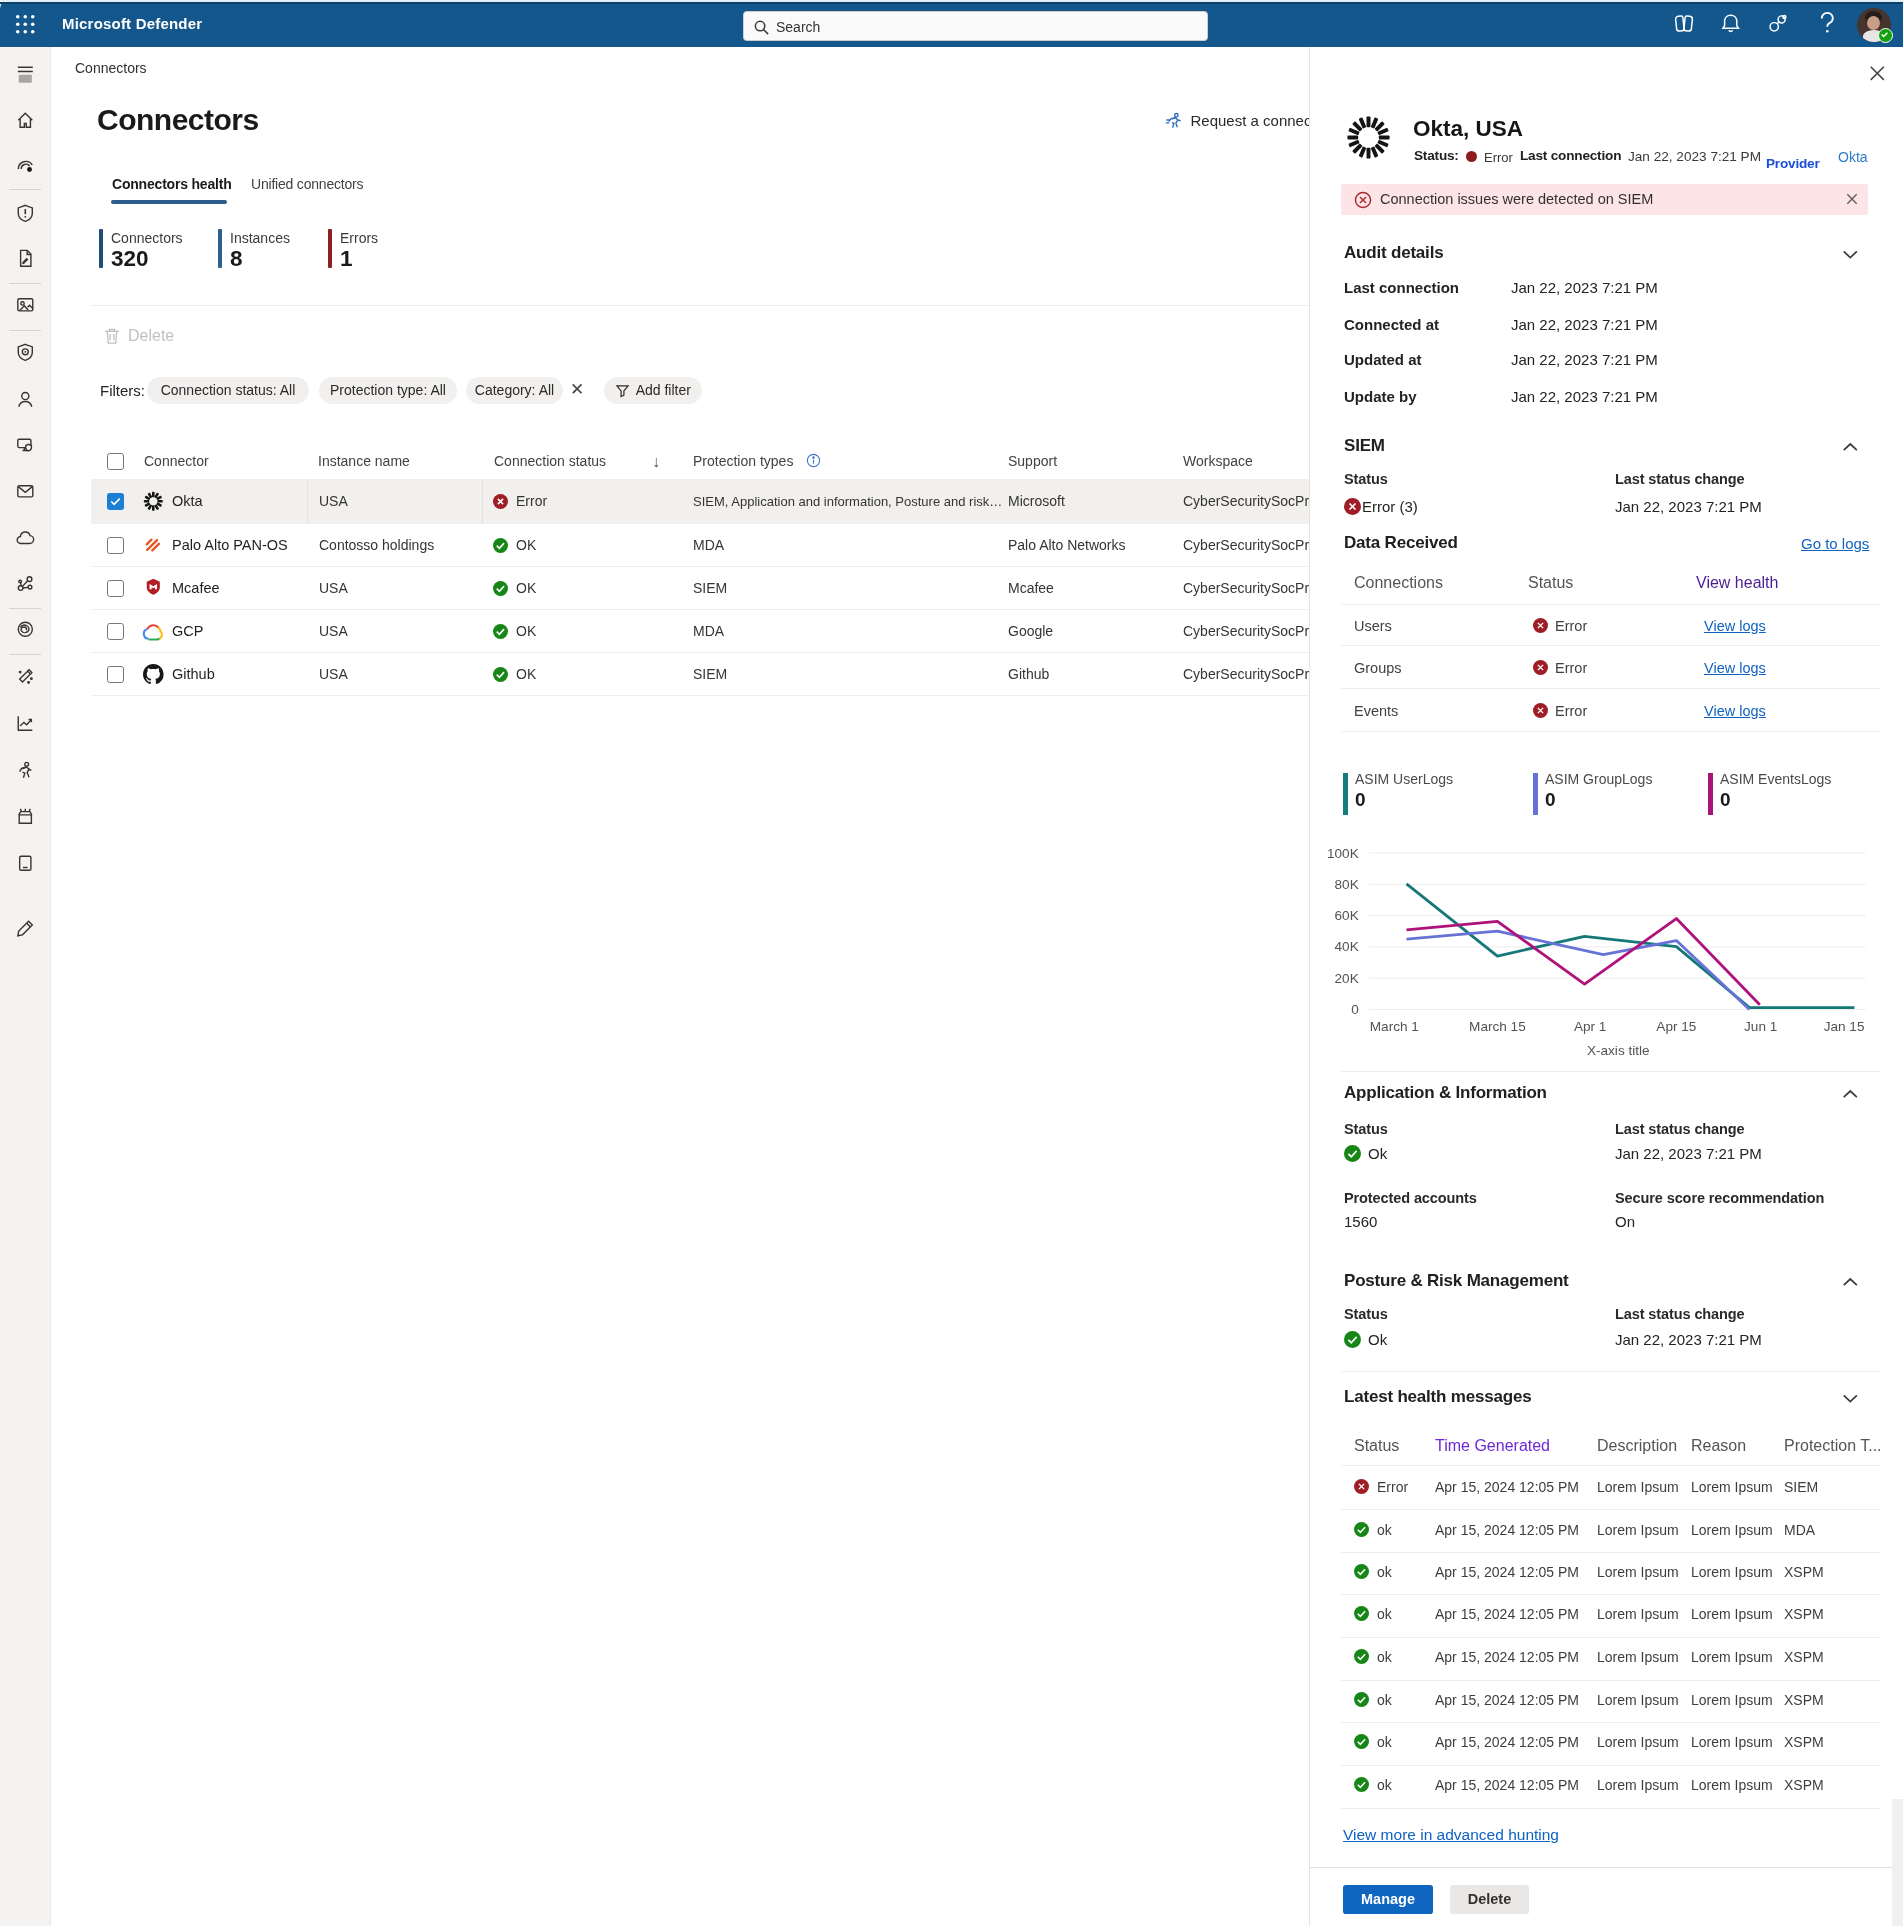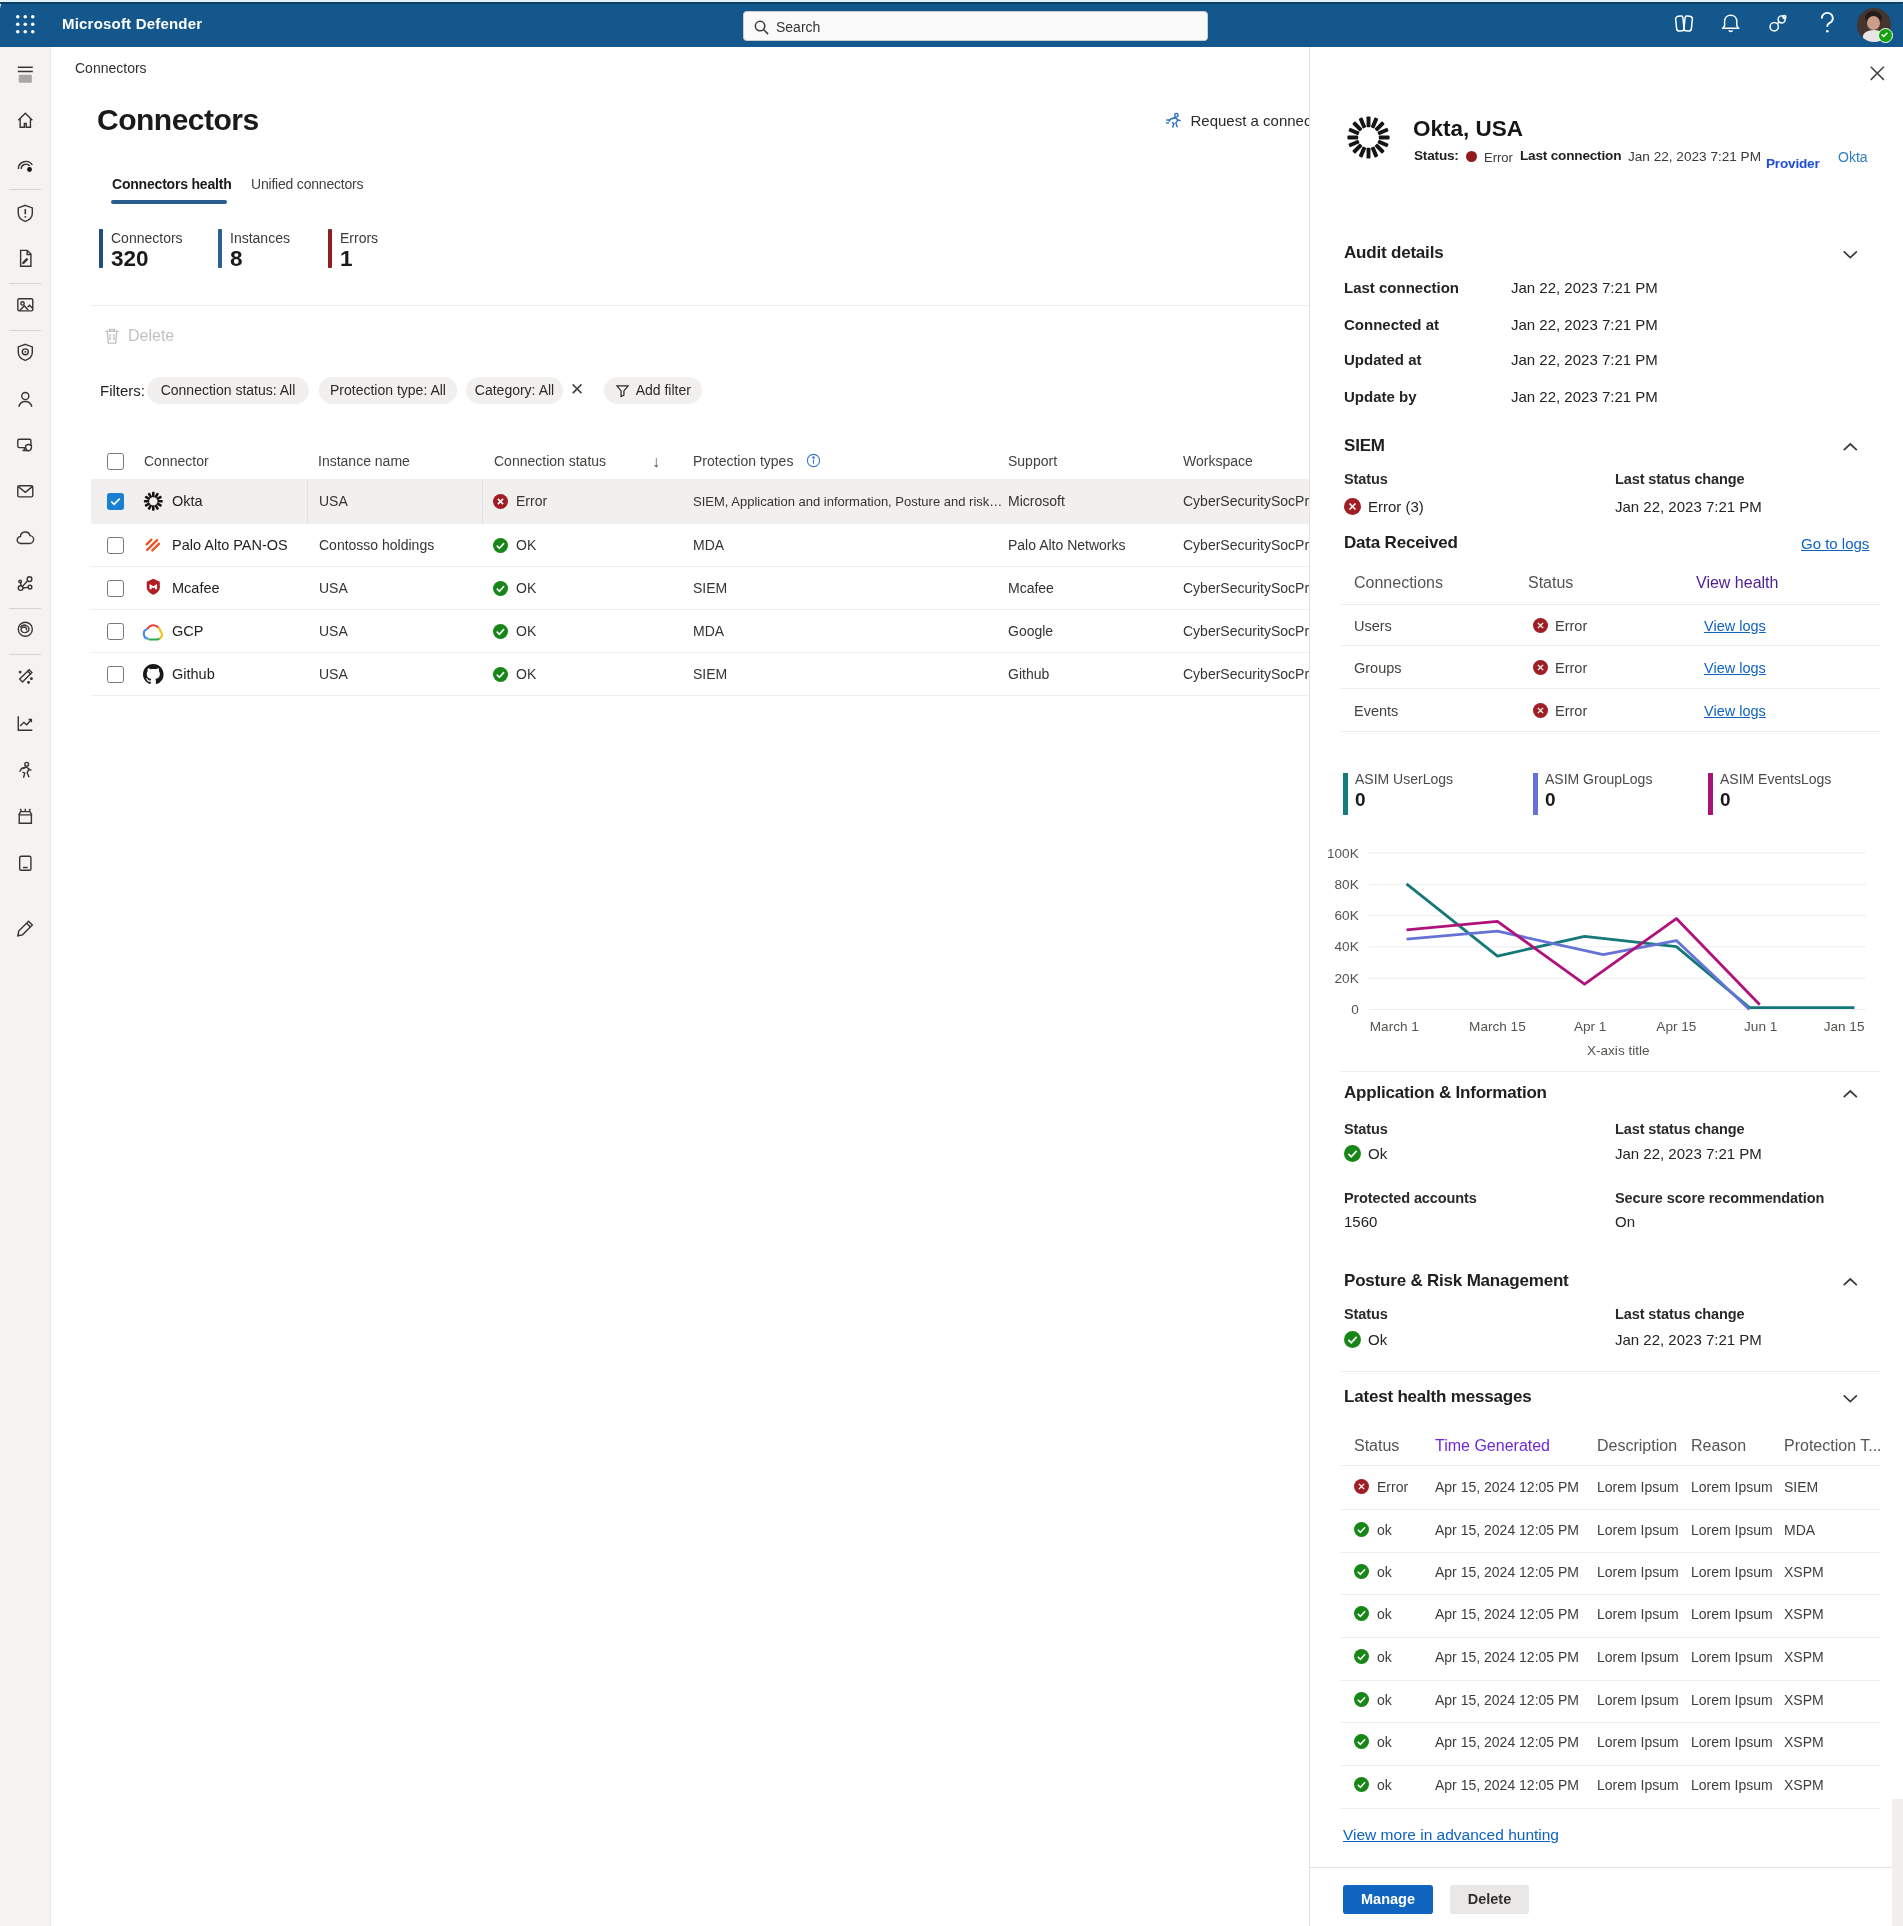--- a/index.html
+++ b/index.html
@@ -400,20 +400,30 @@
       </svg>
   <div class="p" style="left:103px;top:69px;font-size:22.5px;font-weight:700;color:#161514">Okta, USA</div>
   <div class="p" style="left:104px;top:101px;font-size:13.6px;font-weight:700;color:#232120;letter-spacing:-0.2px">Status:</div>
   <div class="p" style="left:156px;top:104px;width:11.2px;height:11.2px;border-radius:50%;background:#8f1b1f"></div>
   <div class="p" style="left:174px;top:103px;font-size:13px;color:#3b3a39">Error</div>
   <div class="p" style="left:210px;top:101px;font-size:13.6px;font-weight:700;color:#232120;letter-spacing:-0.2px">Last connection</div>
   <div class="p" style="left:318px;top:102px;font-size:13.6px;color:#3b3a39">Jan 22, 2023 7:21 PM</div>
   <div class="p" style="left:456px;top:109px;font-size:13.6px;font-weight:700;color:#1d4ed8;letter-spacing:-0.2px">Provider</div>
   <div class="p" style="left:528px;top:102px;font-size:14px;color:#2e7cc4">Okta</div>
 
+  <div class="p" style="left:31px;top:137px;width:527px;height:31px;background:#fce4e7;border-radius:2.8px">
+    <svg class="p" style="left:13px;top:6.6px" width="18" height="18" viewBox="0 0 19 19">
+          <circle cx="9.5" cy="9.5" r="8" fill="none" stroke="#a52a30" stroke-width="1.5"></circle>
+          <path d="M6.3 6.3l6.4 6.4M12.7 6.3l-6.4 6.4" stroke="#a52a30" stroke-width="1.5"></path>
+        </svg>
+    <div class="p" style="left:39px;top:6.6px;font-size:14.5px;color:#323130">Connection issues were detected on SIEM</div>
+    <svg class="p" style="left:504px;top:8.4px" width="14" height="14" viewBox="0 0 15 15">
+          <path d="M2.5 2.5l10 10M12.5 2.5l-10 10" stroke="#605e5c" stroke-width="1.5"></path>
+        </svg>
+  </div>
 
   <div class="p sect" style="left:34px;top:196px">Audit details</div>
   <svg class="chev" style="left:530px;top:197px" viewBox="0 0 22 22">
         <path d="M4 8l7 6.5L18 8" fill="none" stroke="#3b3a39" stroke-width="1.8"></path>
       </svg>
   <div class="p val" style="left:34px;top:232px;font-weight:700;color:#242322">Last connection</div>
   <div class="p val" style="left:201px;top:232px">Jan 22, 2023 7:21 PM</div>
   <div class="p val" style="left:34px;top:269px;font-weight:700;color:#242322">Connected at</div>
   <div class="p val" style="left:201px;top:269px">Jan 22, 2023 7:21 PM</div>
   <div class="p val" style="left:34px;top:304px;font-weight:700;color:#242322">Updated at</div>
@@ -423,21 +433,21 @@
 
   <div class="p sect" style="left:34px;top:389px">SIEM</div>
   <svg class="chev" style="left:530px;top:390px" viewBox="0 0 22 22">
         <path d="M4 14l7-6.5L18 14" fill="none" stroke="#3b3a39" stroke-width="1.8"></path>
       </svg>
   <div class="p lab" style="left:34px;top:424px">Status</div>
   <div class="p lab" style="left:305px;top:424px">Last status change</div>
   <div class="erb" style="left:34px;top:451px;width:17px;height:17px"><svg width="17" height="17" viewBox="0 0 18 18">
           <path d="M5.8 5.8l6.4 6.4M12.2 5.8l-6.4 6.4" stroke="#fff" stroke-width="1.7"></path>
         </svg></div>
-  <div class="p val" style="left:58px;top:451px">Error (3)</div>
+  <div class="p val" style="left:52px;top:451px">Error (3)</div>
   <div class="p val" style="left:305px;top:451px">Jan 22, 2023 7:21 PM</div>
   <div class="p sect" style="left:34px;top:486px">Data Received</div>
   <div class="p link" style="left:491px;top:488px;font-size:15px">Go to logs</div>
   <div class="p mth" style="left:44px;top:527px;color:#575553">Connections</div>
   <div class="p mth" style="left:218px;top:527px;color:#575553">Status</div>
   <div class="p mth" style="left:386px;top:527px;color:#4c1d95">View health</div>
   <div class="pdiv" style="top:557px"></div>
   <div class="p val" style="left:44px;top:571px;font-size:14.5px;color:#44423f">Users</div>
   <div class="erb" style="left:223px;top:571px"><svg width="15" height="15" viewBox="0 0 16 16">
           <path d="M5.2 5.2l5.6 5.6M10.8 5.2l-5.6 5.6" stroke="#fff" stroke-width="1.5"></path>

